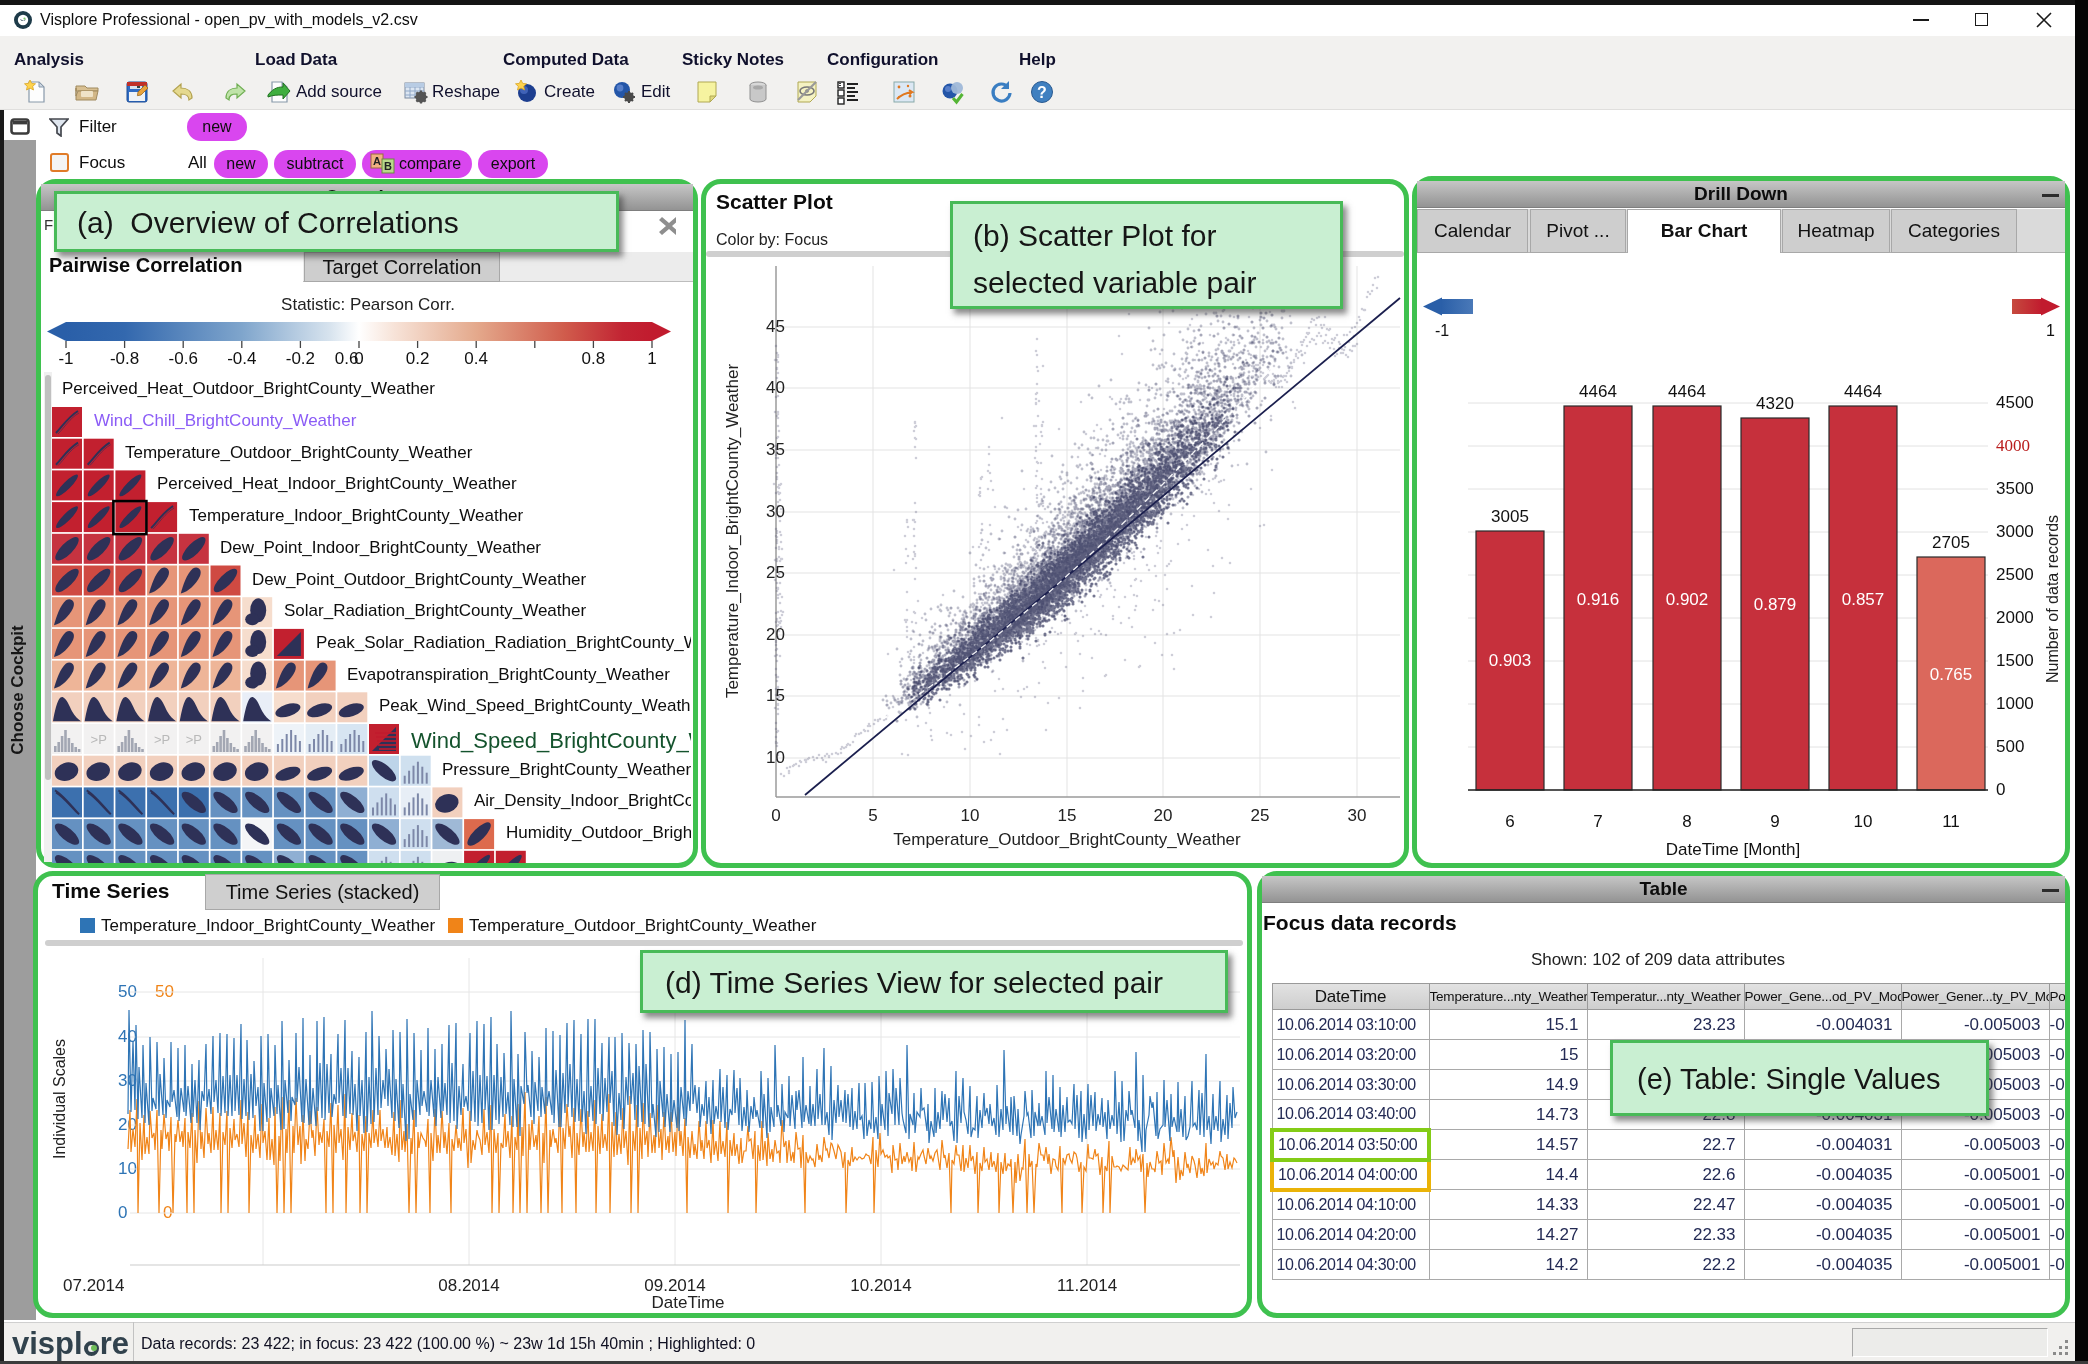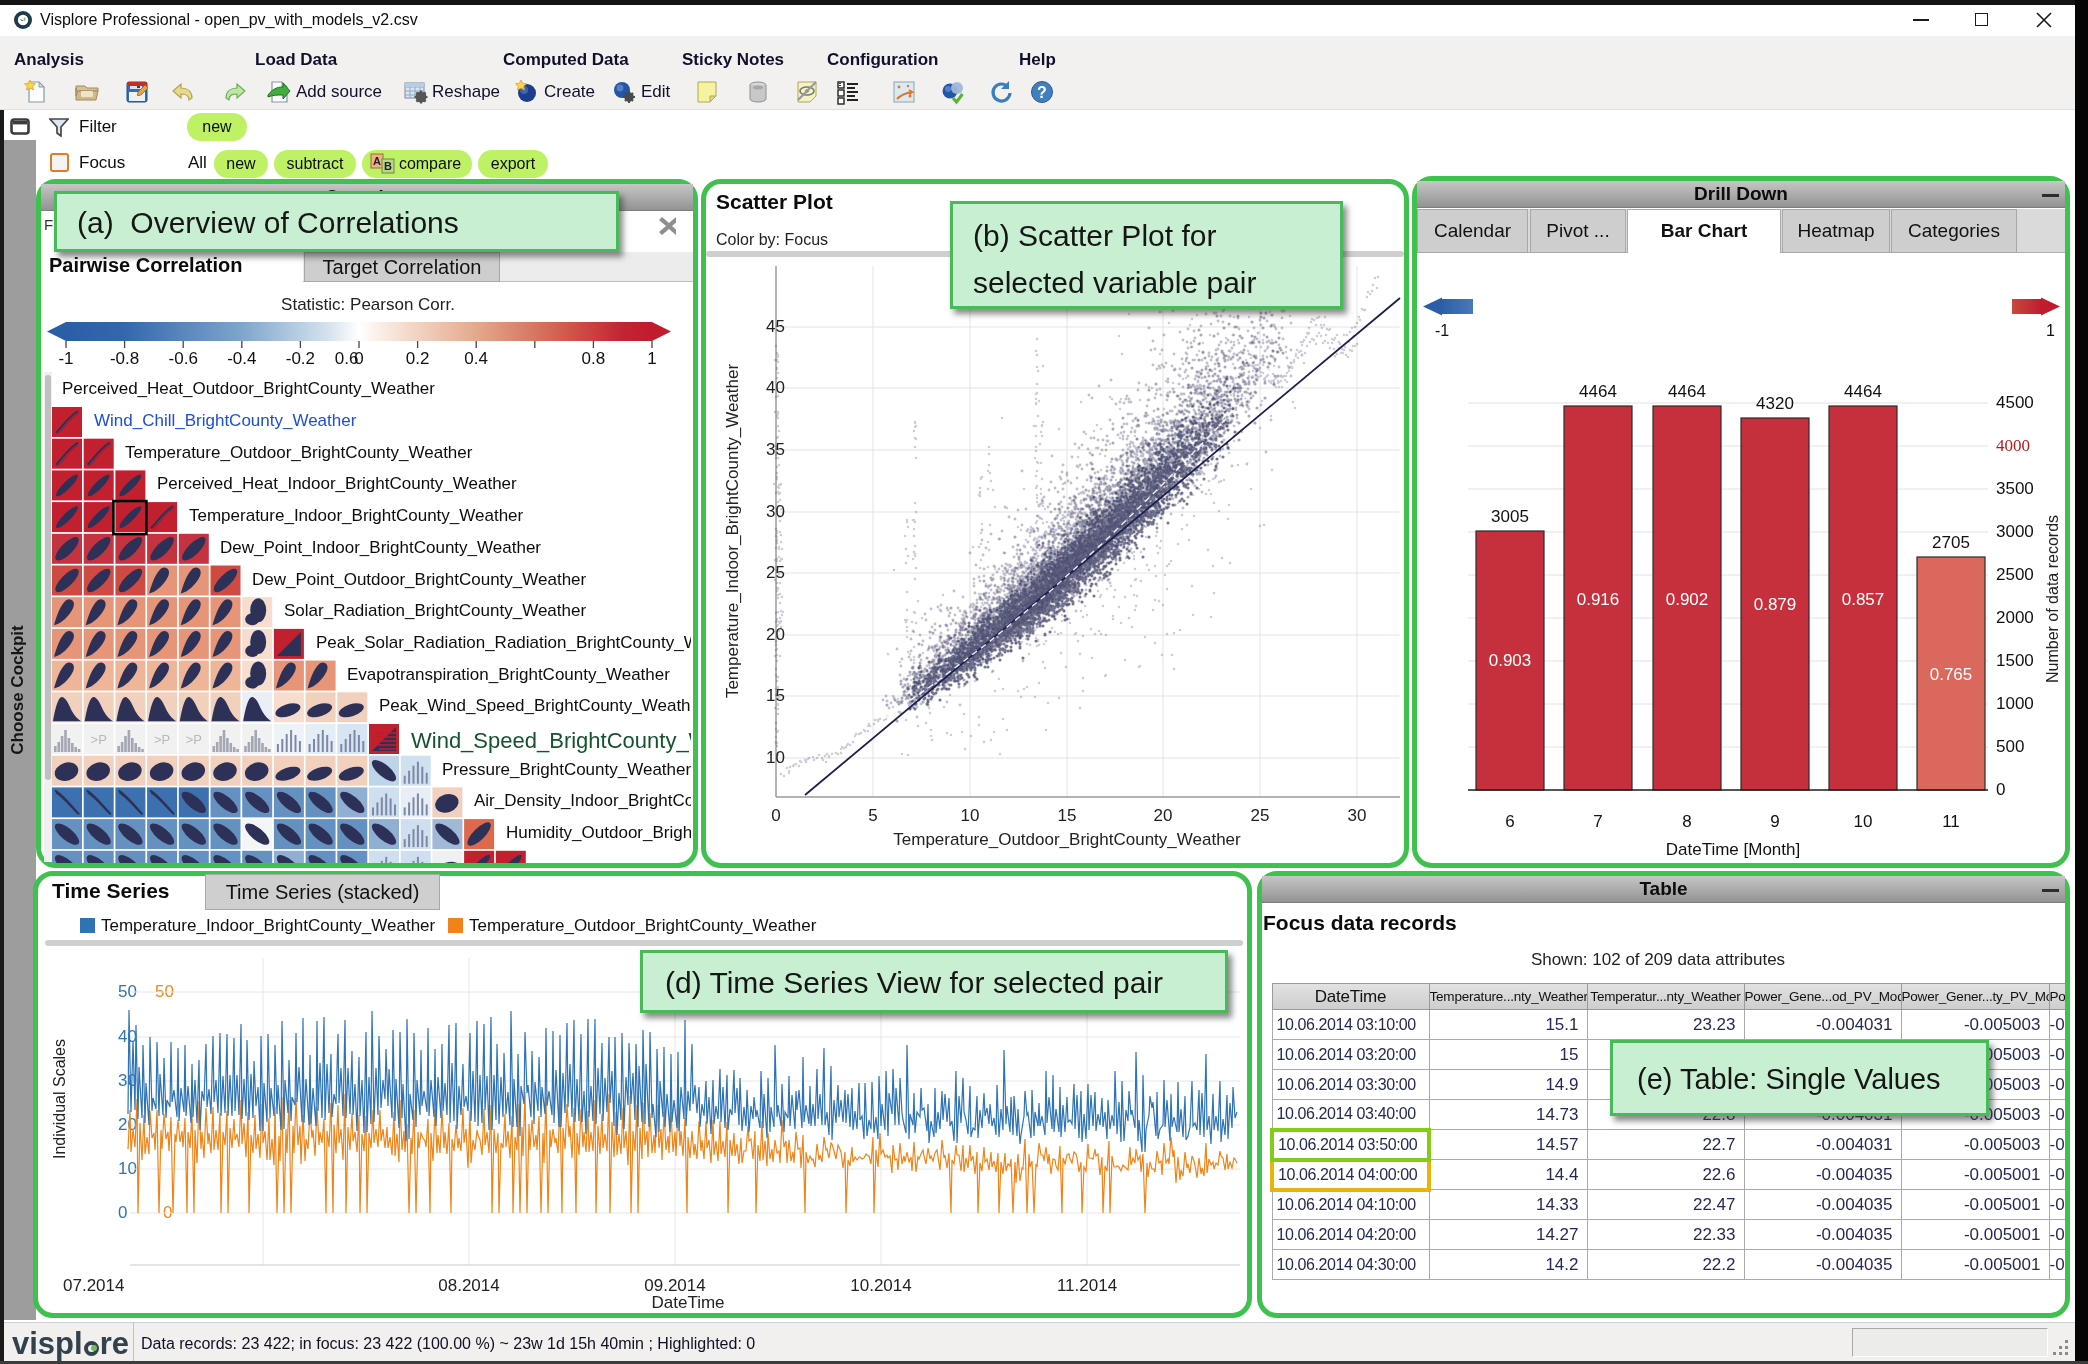--- a/index.html
+++ b/index.html
@@ -6,21 +6,21 @@
 #app{position:relative;width:2088px;height:1364px;background:#fff;overflow:hidden}
 .abs{position:absolute}
 .panel{position:absolute;border:5px solid #3fc14f;border-radius:20px;background:#fff;overflow:hidden}
 .ptitle{position:absolute;left:0;right:0;height:27px;background:linear-gradient(#c6c6c6,#939393);
  border-bottom:1px solid #7e7e7e;text-align:center;font-weight:bold;font-size:19px;color:#0c0c0c;line-height:26px}
 .pmin{position:absolute;width:17px;height:3px;background:#2c2c2c;top:13px}
 .tab{position:absolute;background:#cecece;border:1px solid #a8a8a8;color:#111;text-align:center;font-size:19px}
 .tabact{background:#fff;font-weight:bold;border-bottom:none}
 .ann{position:absolute;background:#c9efd2;border:3px solid #48ba58;color:#161616;
  box-shadow:4px 5px 6px rgba(60,60,60,.6);font-size:30px;z-index:50}
-.pill{position:absolute;background:#bef264;border-radius:14px;font-size:16px;color:#0d0d0d;text-align:center}
+.pill{position:absolute;background:#d946ef;border-radius:14px;font-size:16px;color:#0d0d0d;text-align:center}
 svg{display:block}
 </style></head><body>
 <div id="app">
     <div class="abs" style="left:0;top:0;width:2088px;height:5px;background:#141414"></div>
     <div class="abs" style="left:2075px;top:0;width:13px;height:1364px;background:#060606;z-index:90"></div>
     <div class="abs" style="left:0;top:110px;width:4px;height:1254px;background:#1b1b1b;z-index:90"></div>
     <div class="abs" style="left:0;top:1361px;width:2088px;height:3px;background:#3c3c3c;z-index:91"></div>
     <div class="abs" style="left:0;top:5px;width:2075px;height:31px;background:#fff"></div>
     <svg class="abs" style="left:13px;top:10px" width="20" height="20" viewBox="0 0 20 20">
 <circle cx="10" cy="10" r="9" fill="#1e3b49"></circle>
@@ -813,21 +813,21 @@
         <g transform="translate(495.8 850.8)">
           <rect width="30" height="30" fill="#c2202f"></rect>
           <ellipse cx="15" cy="15" rx="15" ry="3.8" fill="#2e3157" transform="rotate(-45 15 15)"></ellipse>
         </g>
         <rect x="113.4" y="501.1" width="33" height="33" fill="none" stroke="#000" stroke-width="2.6"></rect>
       </svg>
     </div>
     <div class="abs" style="left:41px;top:184px;width:650px;height:679px;overflow:hidden;pointer-events:none">
       <div class="abs" style="left:-41px;top:-184px;width:2088px;height:1364px">
         <div class="abs" style="left:62px;top:379px;font-size:17px;color:#0d0d0d;font-weight:normal;white-space:nowrap;">Perceived_Heat_Outdoor_BrightCounty_Weather</div>
-        <div class="abs" style="left:94px;top:411px;font-size:17px;color:#1d4ed8;font-weight:normal;white-space:nowrap;">Wind_Chill_BrightCounty_Weather</div>
+        <div class="abs" style="left:94px;top:411px;font-size:17px;color:#8b5cf6;font-weight:normal;white-space:nowrap;">Wind_Chill_BrightCounty_Weather</div>
         <div class="abs" style="left:125px;top:443px;font-size:17px;color:#0d0d0d;font-weight:normal;white-space:nowrap;">Temperature_Outdoor_BrightCounty_Weather</div>
         <div class="abs" style="left:157px;top:474px;font-size:17px;color:#0d0d0d;font-weight:normal;white-space:nowrap;">Perceived_Heat_Indoor_BrightCounty_Weather</div>
         <div class="abs" style="left:189px;top:506px;font-size:17px;color:#0d0d0d;font-weight:normal;white-space:nowrap;">Temperature_Indoor_BrightCounty_Weather</div>
         <div class="abs" style="left:220px;top:538px;font-size:17px;color:#0d0d0d;font-weight:normal;white-space:nowrap;">Dew_Point_Indoor_BrightCounty_Weather</div>
         <div class="abs" style="left:252px;top:570px;font-size:17px;color:#0d0d0d;font-weight:normal;white-space:nowrap;">Dew_Point_Outdoor_BrightCounty_Weather</div>
         <div class="abs" style="left:284px;top:601px;font-size:17px;color:#0d0d0d;font-weight:normal;white-space:nowrap;">Solar_Radiation_BrightCounty_Weather</div>
         <div class="abs" style="left:316px;top:633px;font-size:17px;color:#0d0d0d;font-weight:normal;white-space:nowrap;">Peak_Solar_Radiation_Radiation_BrightCounty_Weather</div>
         <div class="abs" style="left:347px;top:665px;font-size:17px;color:#0d0d0d;font-weight:normal;white-space:nowrap;">Evapotranspiration_BrightCounty_Weather</div>
         <div class="abs" style="left:379px;top:696px;font-size:17px;color:#0d0d0d;font-weight:normal;white-space:nowrap;">Peak_Wind_Speed_BrightCounty_Weather</div>
         <div class="abs" style="left:411px;top:728px;font-size:22px;color:#14532d;font-weight:normal;white-space:nowrap;">Wind_Speed_BrightCounty_Weather</div>

